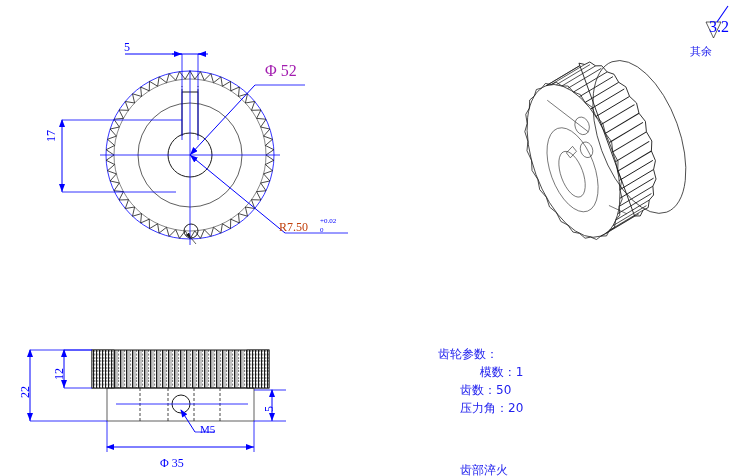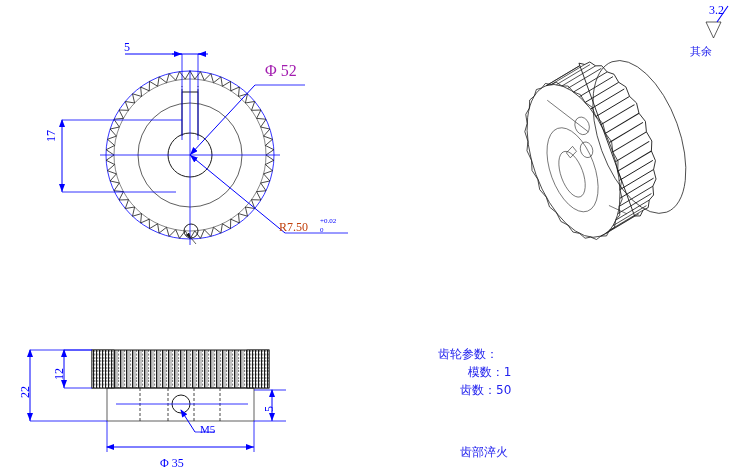--- a/index.html
+++ b/index.html
@@ -281,21 +281,21 @@
       <line x1="107" y1="447" x2="254" y2="447" class="blue-line" marker-start="url(#arrowBstart)" marker-end="url(#arrowB)"></line>
       <line x1="107" y1="421" x2="107" y2="452" class="blue-thin"></line>
       <line x1="254" y1="421" x2="254" y2="452" class="blue-thin"></line>
 
       <line x1="181" y1="410" x2="195" y2="432" class="blue-line" marker-start="url(#arrowBstart)"></line>
       <line x1="195" y1="432" x2="215" y2="432" class="blue-thin"></line>
     </g>
   </svg>
 
   <div style="position:absolute;left:690px;top:44px;font-size:11px;color:#2222ee;font-family:Liberation Mono, monospace;">其余</div>
-  <div style="position:absolute;left:709px;top:3px;font-size:12px;color:#0000ff;">3.2</div>
+  <div style="position:absolute;left:709px;top:18px;font-size:16px;color:#0000ff;">3.2</div>
 
   <div style="position:absolute;left:124px;top:40px;font-size:12px;color:#0000ff;">5</div>
 
   <div style="position:absolute;left:44px;top:142px;font-size:12px;color:#0000ff;transform:rotate(-90deg);transform-origin:left top;">17</div>
 
   <div style="position:absolute;left:265px;top:62px;font-size:16px;color:#a21caf;">Φ 52</div>
 
   <div style="position:absolute;left:279px;top:220px;font-size:12px;color:#c2410c;text-align:right;">R7.50</div>
   <div style="position:absolute;left:320px;top:218px;font-size:7px;color:#0000ff;line-height:7px;">+0.02</div>
   <div style="position:absolute;left:320px;top:227px;font-size:7px;color:#0000ff;line-height:7px;">0</div>
@@ -311,16 +311,19 @@
   <div style="position:absolute;left:200px;top:423px;font-size:11px;color:#0000ff;">M5</div>
 
   <div style="position:absolute;left:438px;top:345px;font-family:'DejaVu Sans','Liberation Sans',sans-serif;color:#2222ee;font-size:12px;line-height:18px;">
     <div>齿轮参数：</div>
     <div style="padding-left:22px;text-align:right;">
       <span>模数：</span><span>1</span>
     </div>
     <div style="padding-left:22px;">
       <span>齿数：</span><span>50</span>
     </div>
+    <div style="padding-left:22px;">
+      <span>压力角：</span><span>20</span>
+    </div>
     <div style="padding-left:22px;margin-top:44px;">齿部淬火</div>
   </div>
 
 </div>
 
 </body></html>

